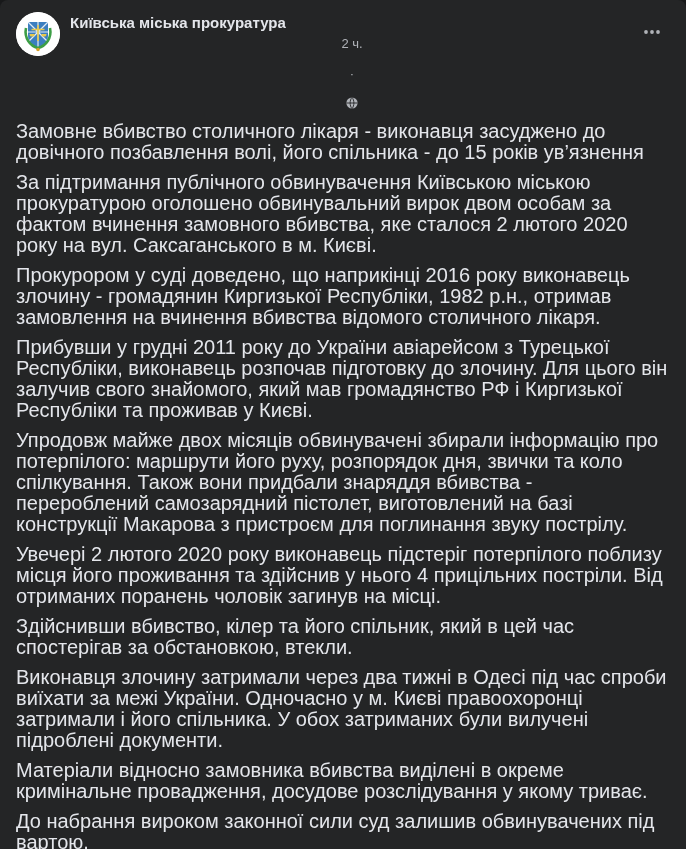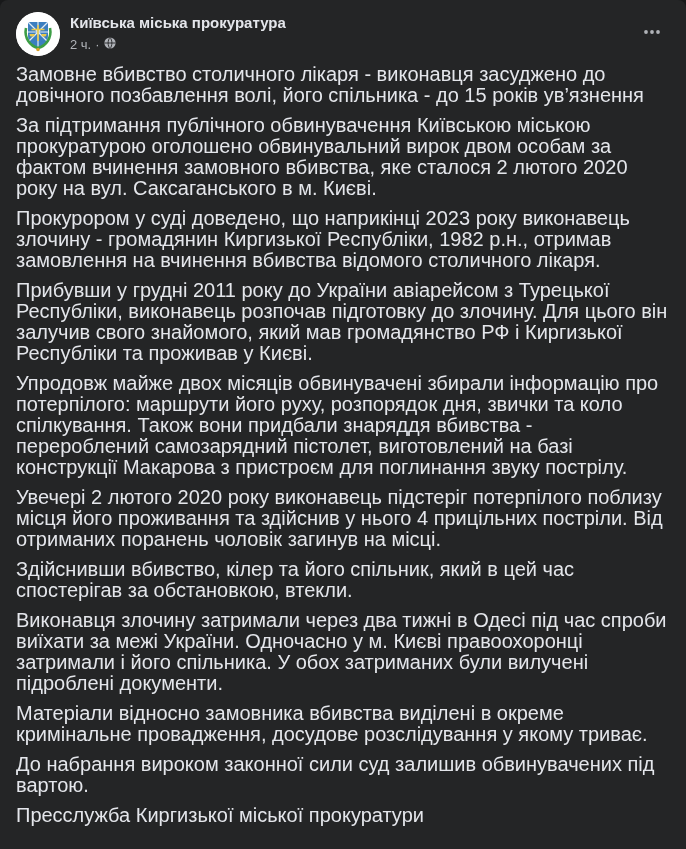--- a/index.html
+++ b/index.html
@@ -18,22 +18,22 @@
     background:#ffffff;flex:0 0 44px;cursor:pointer;
     display:flex;align-items:center;justify-content:center;
     overflow:hidden;
   }
   .header-meta{flex:1 1 auto;margin-left:10px;padding-top:1px;}
   .page-name{
     font-size:15px;font-weight:700;color:#e4e6eb;
     line-height:20px;cursor:pointer;
   }
   .sub-line{
-    display:flex;align-items:center;gap:4px;
-    color:#b0b3b8;font-size:13px;line-height:17px;margin-top:2px;
+    display:flex;align-items:center;gap:13px;
+    color:#b0b3b8;font-size:13px;line-height:17px;margin-top:2px;flex-direction:column;
   }
   .timestamp{cursor:pointer;}
   .dot-sep{color:#b0b3b8;}
   .globe{display:inline-block;vertical-align:middle;margin-top:1px;}
   .menu-btn{
     flex:0 0 auto;width:36px;height:36px;border:none;background:transparent;
     border-radius:50%;display:flex;align-items:center;justify-content:center;
     cursor:pointer;margin-top:2px;
   }
   .post-body{
@@ -90,21 +90,21 @@
           <circle cx="10" cy="10" r="1.9" fill="#b0b3b8"></circle>
           <circle cx="16" cy="10" r="1.9" fill="#b0b3b8"></circle>
         </svg>
       </span>
     </button>
   </div>
 
   <div class="post-body">
       <p>Замовне вбивство столичного лікаря - виконавця засуджено до довічного позбавлення волі, його спільника - до 15 років ув’язнення</p>
       <p>За підтримання публічного обвинувачення Київською міською прокуратурою оголошено обвинувальний вирок двом особам за фактом вчинення замовного вбивства, яке сталося 2 лютого 2020 року на вул. Саксаганського в м. Києві.</p>
-      <p>Прокурором у суді доведено, що наприкінці 2023 року виконавець злочину - громадянин Киргизької Республіки, 1982 р.н., отримав замовлення на вчинення вбивства відомого столичного лікаря.</p>
+      <p>Прокурором у суді доведено, що наприкінці 2016 року виконавець злочину - громадянин Киргизької Республіки, 1982 р.н., отримав замовлення на вчинення вбивства відомого столичного лікаря.</p>
       <p>Прибувши у грудні 2011 року до України авіарейсом з Турецької Республіки, виконавець розпочав підготовку до злочину. Для цього він залучив свого знайомого, який мав громадянство РФ і Киргизької Республіки та проживав у Києві.</p>
       <p>Упродовж майже двох місяців обвинувачені збирали інформацію про потерпілого: маршрути його руху, розпорядок дня, звички та коло спілкування. Також вони придбали знаряддя вбивства - перероблений самозарядний пістолет, виготовлений на базі конструкції Макарова з пристроєм для поглинання звуку пострілу.</p>
       <p>Увечері 2 лютого 2020 року виконавець підстеріг потерпілого поблизу місця його проживання та здійснив у нього 4 прицільних постріли. Від отриманих поранень чоловік загинув на місці.</p>
       <p>Здійснивши вбивство, кілер та його спільник, який в цей час спостерігав за обстановкою, втекли.</p>
       <p>Виконавця злочину затримали через два тижні в Одесі під час спроби виїхати за межі України. Одночасно у м. Києві правоохоронці затримали і його спільника. У обох затриманих були вилучені підроблені документи.</p>
       <p>Матеріали відносно замовника вбивства виділені в окреме кримінальне провадження, досудове розслідування у якому триває.</p>
       <p>До набрання вироком законної сили суд залишив обвинувачених під вартою.</p>
       <p>Пресслужба Киргизької міської прокуратури</p>
     </div>
 

